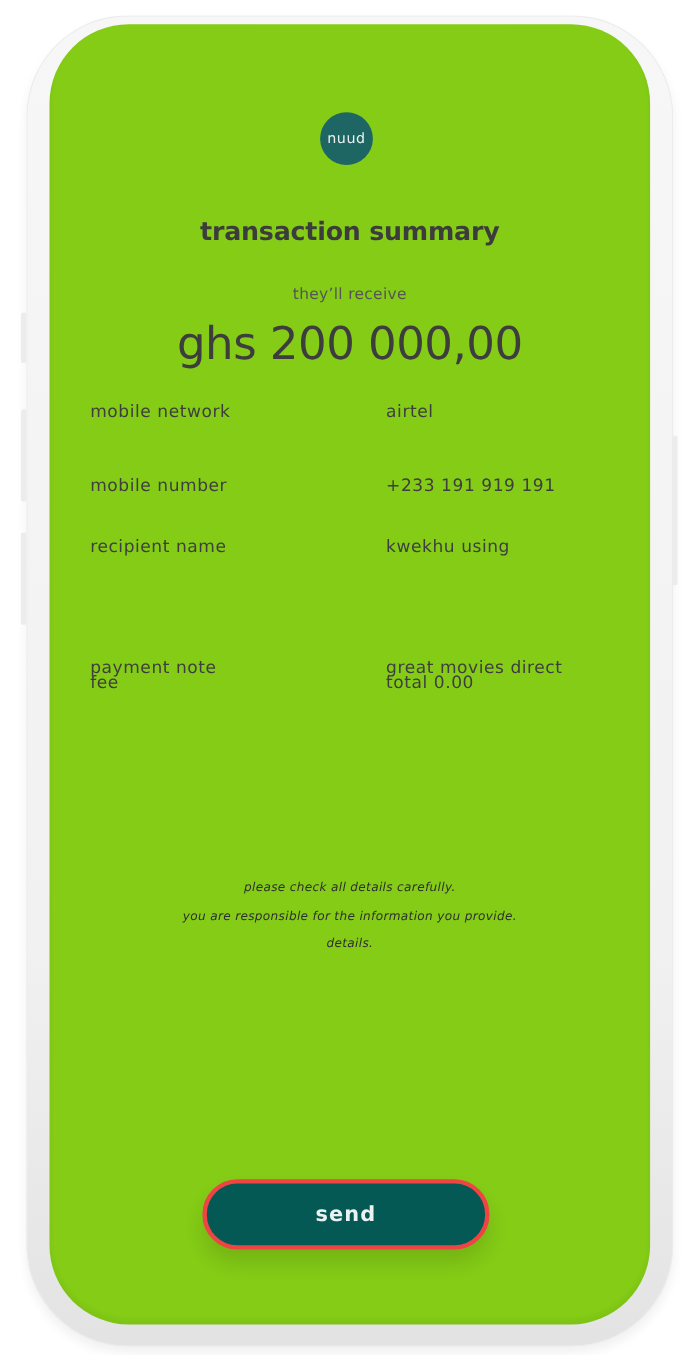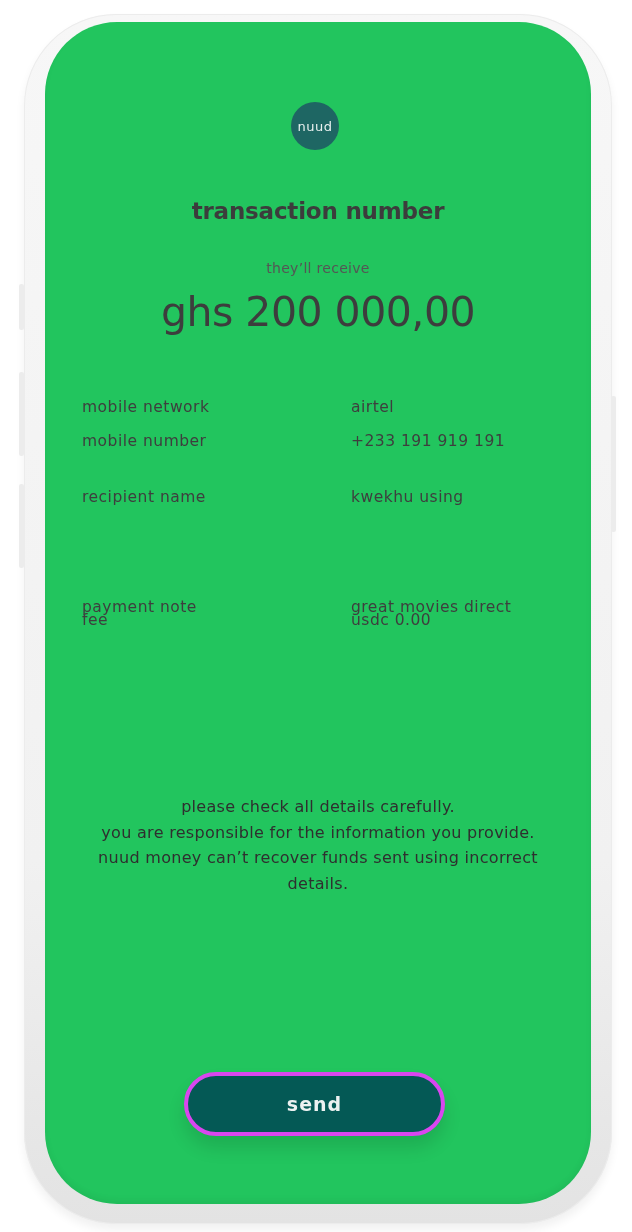--- a/index.html
+++ b/index.html
@@ -8,21 +8,21 @@
 
   .phone {
     position: absolute; left: 24px; top: 14px; width: 588px; height: 1210px;
     border-radius: 92px;
     background: linear-gradient(180deg, #f7f7f7 0%, #f1f1f1 70%, #e3e3e3 100%);
     box-shadow: 0 6px 10px rgba(0,0,0,0.06), inset 0 0 0 1px #ececec;
   }
   .side-btn { position: absolute; background: #ececec; border-radius: 2px; }
   .screen {
     position: absolute; left: 45px; top: 22px; width: 546px; height: 1182px;
-    background: #22c55e; border-radius: 72px;
+    background: #84cc16; border-radius: 72px;
     box-shadow: inset 0 -4px 6px rgba(0,0,0,0.05);
     overflow: hidden;
   }
   .logo {
     position: absolute; left: 246px; top: 80px; width: 48px; height: 48px; border-radius: 50%;
     background: #1e6663; color: #e9f1f0; font-size: 13px; letter-spacing: 0.5px;
     display: flex; align-items: center; justify-content: center;
   }
   .title {
     position: absolute; left: 0; width: 100%; top: 176px; text-align: center;
@@ -34,73 +34,72 @@
   }
   .amount {
     position: absolute; left: 0; width: 100%; top: 266px; text-align: center;
     font-weight: normal; font-size: 41px; color: #3d3d3d; letter-spacing: -0.5px;
   }
   .row { position: absolute; left: 37px; width: 480px; height: 24px; font-size: 15.5px; letter-spacing: 0.5px; color: #3e3e3e; }
   .row .k { position: absolute; left: 0; top: 0; }
   .row .v { position: absolute; left: 269px; top: 0; }
   .notice {
     position: absolute; left: 20px; width: 506px; top: 772px; text-align: center;
-    font-size: 16px; line-height: 25.5px; color: #2f2f2f; letter-spacing: 0.3px;
+    font-size: 11px; line-height: 25.5px; color: #2f2f2f; letter-spacing: 0.3px; font-style: italic;
   }
   .notice span { display: block; }
   .send {
     position: absolute; left: 139px; top: 1050px; width: 261px; height: 64px; border-radius: 32px;
-    background: #045955; border: 4px solid #d946ef;
+    background: #045955; border: 4px solid #ef4444;
     box-shadow: 0 12px 18px rgba(0,0,0,0.12);
     color: #ecf2f1; font-size: 19px; letter-spacing: 1px; font-weight: bold;
     display: flex; align-items: center; justify-content: center; cursor: pointer;
   }
 </style>
 </head>
 <body>
 
 <div class="phone"></div>
 <div class="side-btn" style="left:19px;top:284px;width:5px;height:46px;"></div>
 <div class="side-btn" style="left:19px;top:372px;width:5px;height:84px;"></div>
 <div class="side-btn" style="left:19px;top:484px;width:5px;height:84px;"></div>
 <div class="side-btn" style="left:611px;top:396px;width:5px;height:136px;"></div>
 
 <div class="screen">
   <div class="logo">
     <span>nuud</span>
   </div>
 
-  <div class="title">transaction number</div>
+  <div class="title">transaction summary</div>
   <div class="subtitle">they’ll receive</div>
   <div class="amount">ghs 200 000,00</div>
 
-  <div class="row" style="top:376px;">
+  <div class="row" style="top:343px;">
     <span class="k">mobile network</span>
     <span class="v">airtel</span>
   </div>
   <div class="row" style="top:410px;">
     <span class="k">mobile number</span>
     <span class="v">+233 191 919 191</span>
   </div>
   <div class="row" style="top:466px;">
     <span class="k">recipient name</span>
     <span class="v">kwekhu using</span>
   </div>
   <div class="row" style="top:540px;margin-top:36px;">
     <span class="k">payment note</span>
     <span class="v">great movies direct</span>
   </div>
   <div class="row" style="top:589px;">
     <span class="k">fee</span>
-    <span class="v">usdc 0.00</span>
+    <span class="v">total 0.00</span>
   </div>
 
   <div class="notice">
     <span>please check all details carefully.</span>
     <span>you are responsible for the information you provide.</span>
-    <span>nuud money can’t recover funds sent using incorrect</span>
     <span>details.</span>
   </div>
 
   <div class="send">
     <span>send</span>
   </div>
 </div>
 
 </body></html>

